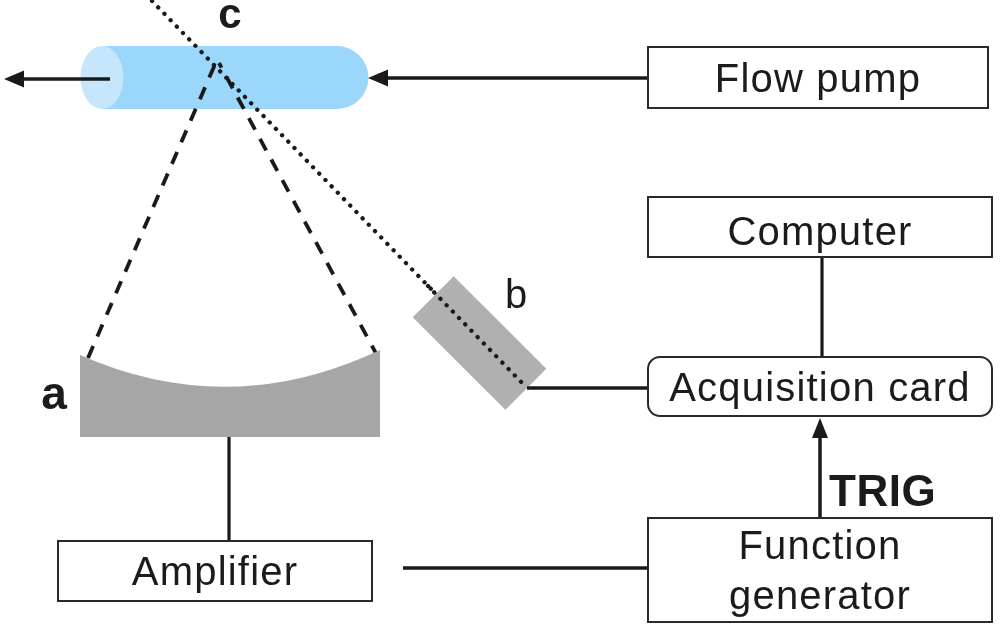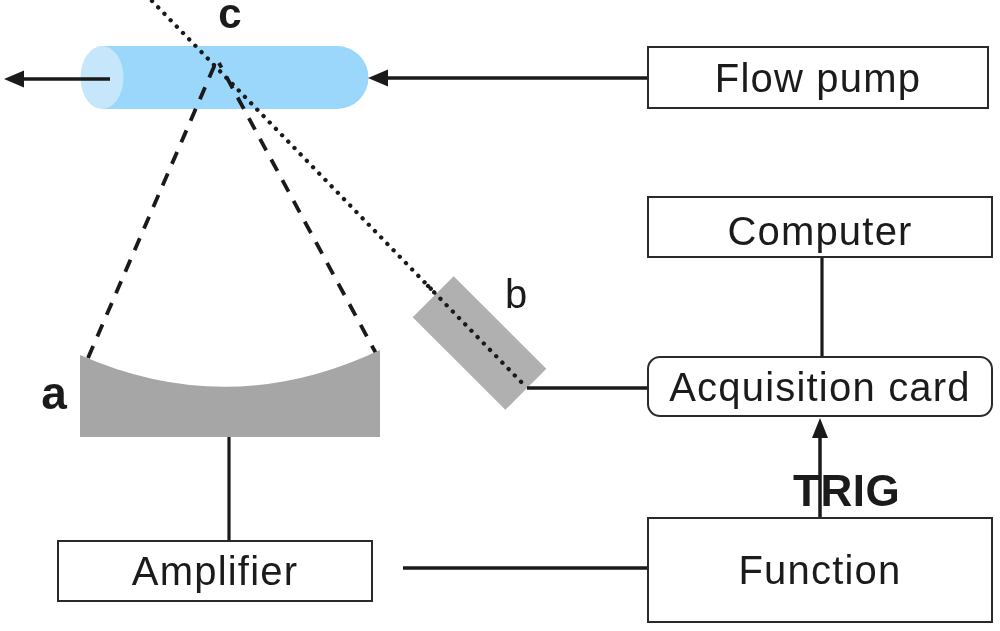--- a/index.html
+++ b/index.html
@@ -25,21 +25,21 @@
   }
   .box-flow-pump{left:647px;top:46px;width:342px;height:63px;}
   .box-computer{left:647px;top:196px;width:346px;height:62px;align-items:flex-end;}
   .box-acquisition{left:647px;top:356px;width:346px;height:61px;border-radius:13px;}
   .box-function-generator{left:647px;top:517px;width:346px;height:106px;flex-direction:column;line-height:50px;}
   .box-amplifier{left:57px;top:540px;width:316px;height:62px;}
   .float-label{position:absolute;font-size:42px;}
   .label-a{left:28px;top:366px;width:52px;text-align:center;font-weight:bold;font-size:46px;line-height:55px;}
   .label-b{left:494px;top:272px;width:44px;text-align:center;font-weight:normal;font-size:40px;line-height:44px;}
   .label-c{left:204px;top:-10px;width:52px;text-align:center;font-weight:bold;font-size:42px;line-height:48px;}
-  .label-trig{left:793px;top:468px;font-weight:bold;font-size:44px;line-height:46px;letter-spacing:0.5px;}
+  .label-trig{left:829px;top:468px;font-weight:bold;font-size:44px;line-height:46px;letter-spacing:0.5px;}
 </style>
 </head>
 <body>
 
 <div id="stage">
 
   <svg id="wires" viewBox="0 0 1000 631" xmlns="http://www.w3.org/2000/svg">
 
     <path class="tube-body" d="M102,46 H337 A31.5,31.5 0 0 1 337,109 H102 Z"></path>
     <ellipse class="tube-cap" cx="102" cy="77.5" rx="21.5" ry="31.5"></ellipse>
@@ -79,20 +79,21 @@
   <div class="box box-computer">
     <span>Computer</span>
   </div>
 
   <div class="box box-acquisition">
     <span>Acquisition card</span>
   </div>
 
   <div class="box box-function-generator">
     <span>Function</span>
+    <span>generator</span>
   </div>
 
   <div class="box box-amplifier">
     <span>Amplifier</span>
   </div>
 
   <div class="float-label label-a">a</div>
   <div class="float-label label-b">b</div>
   <div class="float-label label-c">c</div>
   <div class="float-label label-trig">TRIG</div>

